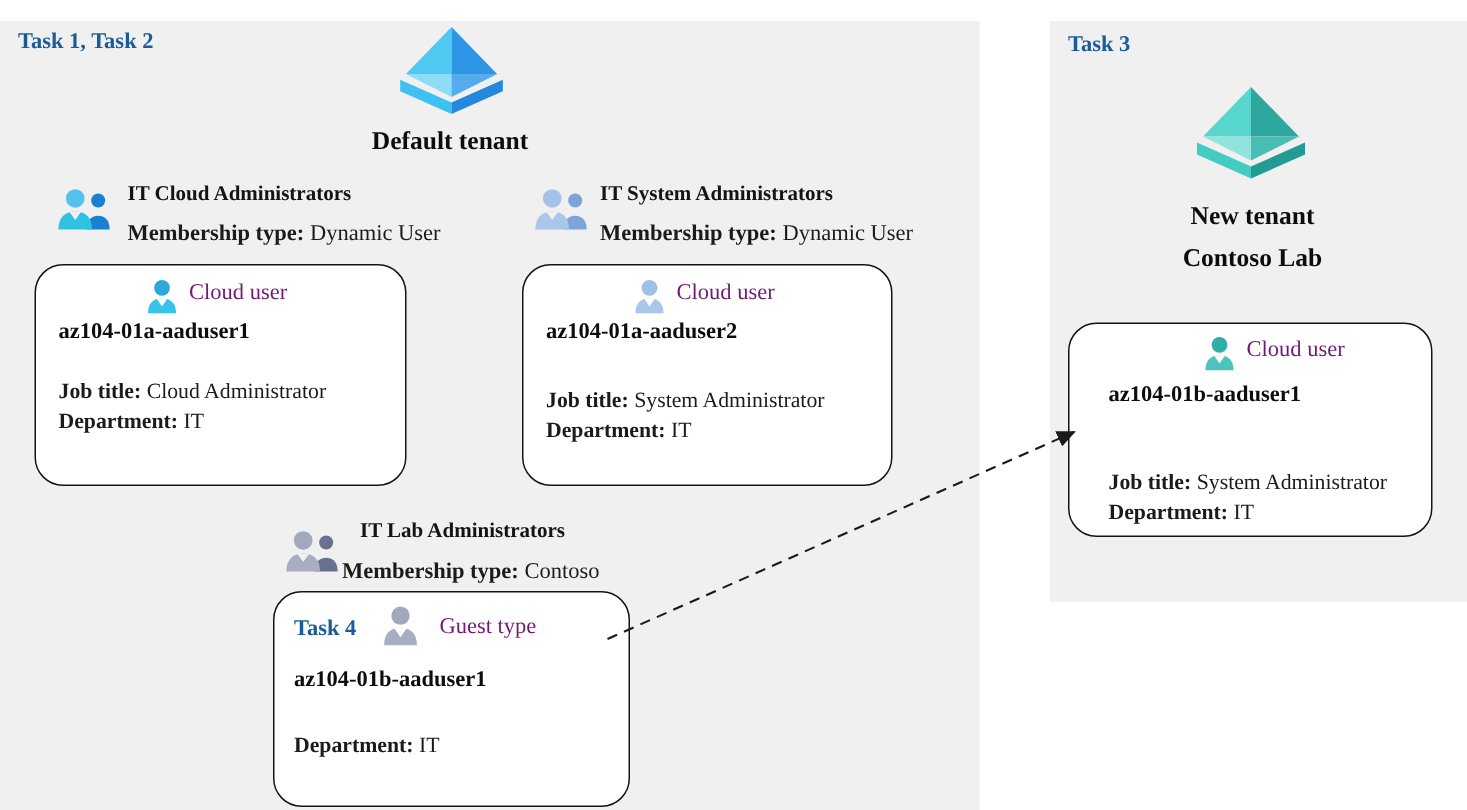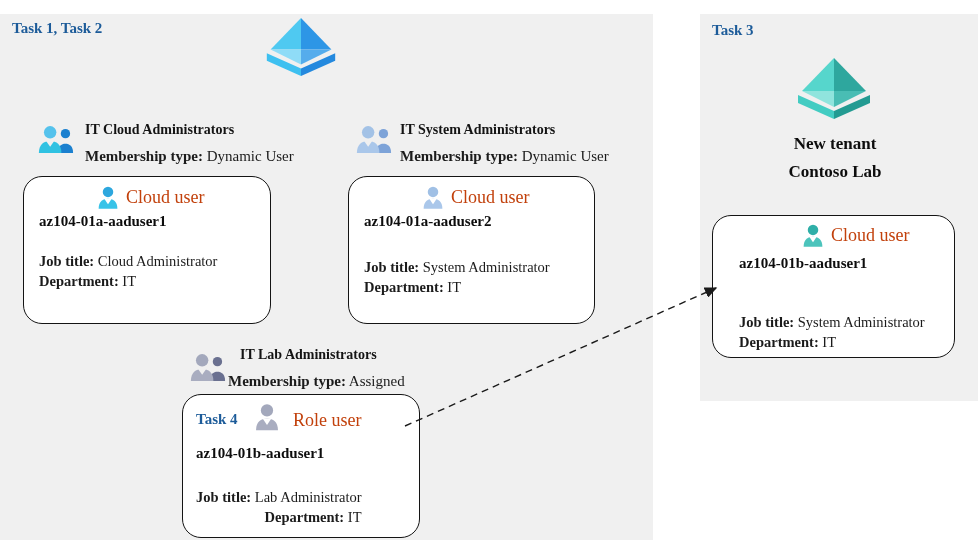--- a/index.html
+++ b/index.html
@@ -7,21 +7,21 @@
          font-family:Liberation Serif, serif;overflow:hidden;margin-top:14px;}
   .panel{position:absolute;background:#f0f0f0;}
   .abs{position:absolute;}
   .tasklabel{color:#1c5b99;font-weight:700;font-size:15px;white-space:nowrap;}
   .tenantname{font-weight:700;font-size:17px;color:#0d0d0d;text-align:center;white-space:nowrap;}
   .grouptitle{font-weight:700;font-size:14px;color:#141414;white-space:nowrap;}
   .line{font-size:14.5px;color:#1b1b1b;white-space:nowrap;line-height:20px;}
   .b{font-weight:700;}
   .card{position:absolute;background:#ffffff;border:1.4px solid #141414;border-radius:19px;}
   .name{font-weight:700;font-size:15px;color:#0d0d0d;white-space:nowrap;}
-  .usertype{font-size:18px;color:#c2410c;white-space:nowrap;}
+  .usertype{font-size:15px;color:#701a75;white-space:nowrap;}
   svg{display:block;}
   .overlay{position:absolute;left:0;top:0;pointer-events:none;}
 </style>
 </head>
 <body>
 
 <div class="stage">
 
   <div class="panel" style="left:0;top:0;width:653px;height:540px;"></div>
   <div class="panel" style="left:700px;top:0;width:278px;height:387px;"></div>
@@ -31,20 +31,21 @@
   <div class="abs" style="left:263px;top:3px;">
     <svg width="76" height="61" viewBox="0 0 80 64">
       <polygon points="40,1 8,34 40,34" fill="#4fc9f1"></polygon>
       <polygon points="40,1 72,34 40,34" fill="#2d96e6"></polygon>
       <polygon points="8,34 40,34 40,50" fill="#8fdcf7"></polygon>
       <polygon points="72,34 40,34 40,50" fill="#55acec"></polygon>
       <polygon points="4,38 40,54 40,62 4,46" fill="#3ec0f0"></polygon>
       <polygon points="76,38 40,54 40,62 76,46" fill="#2489de"></polygon>
     </svg>
   </div>
+  <div class="abs tenantname" style="left:220px;top:70px;width:160px;">Default tenant</div>
 
   <div class="abs" style="left:38px;top:110px;">
     <svg width="36" height="31" viewBox="0 0 40 32">
       <circle cx="30.5" cy="9.5" r="5.2" fill="#1b80cf"></circle>
       <path d="M22,31 C22,23.5 26,20.8 30.5,20.8 C35,20.8 39,23.5 39,31 Z" fill="#1b80cf"></path>
       <circle cx="13.5" cy="8" r="6.9" fill="#55c2ec"></circle>
       <path d="M1,31 C1,21.5 6.5,17.6 13.5,17.6 C20.5,17.6 26,21.5 26,31 Z" fill="#30c2e2"></path>
       <polygon points="9,17.6 18,17.6 13.5,24" fill="#f0f0f0"></polygon>
     </svg>
   </div>
@@ -118,39 +119,35 @@
       <circle cx="30.5" cy="9.5" r="5.2" fill="#6a7090"></circle>
       <path d="M22,31 C22,23.5 26,20.8 30.5,20.8 C35,20.8 39,23.5 39,31 Z" fill="#6a7090"></path>
       <circle cx="13.5" cy="8" r="6.9" fill="#a3a8bc"></circle>
       <path d="M1,31 C1,21.5 6.5,17.6 13.5,17.6 C20.5,17.6 26,21.5 26,31 Z" fill="#a9adc0"></path>
       <polygon points="9,17.6 18,17.6 13.5,24" fill="#f0f0f0"></polygon>
     </svg>
   </div>
   <div class="abs grouptitle" style="left:240px;top:333px;">IT Lab Administrators</div>
   <div class="abs line" style="left:228px;top:357px;font-size:15px;">
     <span class="b">Membership type:</span>
-    <span>Assigned</span>
+    <span>Contoso</span>
   </div>
 
   <div class="card" style="left:182px;top:380px;width:236px;height:142px;text-align:right;">
     <div class="abs tasklabel" style="left:13px;top:16px;">Task 4</div>
     <div class="abs" style="left:70px;top:7px;">
       <svg width="28" height="30" viewBox="0 0 32 32">
         <circle cx="16" cy="8.5" r="7" fill="#a3a8bc"></circle>
         <path d="M3.5,31 C3.5,21.5 9,17.8 16,17.8 C23,17.8 28.5,21.5 28.5,31 Z" fill="#a9adc0"></path>
         <polygon points="11,17.8 21,17.8 16,25" fill="#ffffff"></polygon>
       </svg>
     </div>
-    <div class="abs usertype" style="left:110px;top:15px;">Role user</div>
+    <div class="abs usertype" style="left:110px;top:15px;">Guest type</div>
     <div class="abs name" style="left:13px;top:50px;">az104-01b-aaduser1</div>
     <div class="abs" style="left:13px;top:92px;">
-      <div class="line">
-        <span class="b">Job title:</span>
-        <span>Lab Administrator</span>
-      </div>
       <div class="line">
         <span class="b">Department:</span>
         <span>IT</span>
       </div>
     </div>
   </div>
 
   <div class="abs tasklabel" style="left:712px;top:8px;">Task 3</div>
 
   <div class="abs" style="left:794px;top:43px;">

